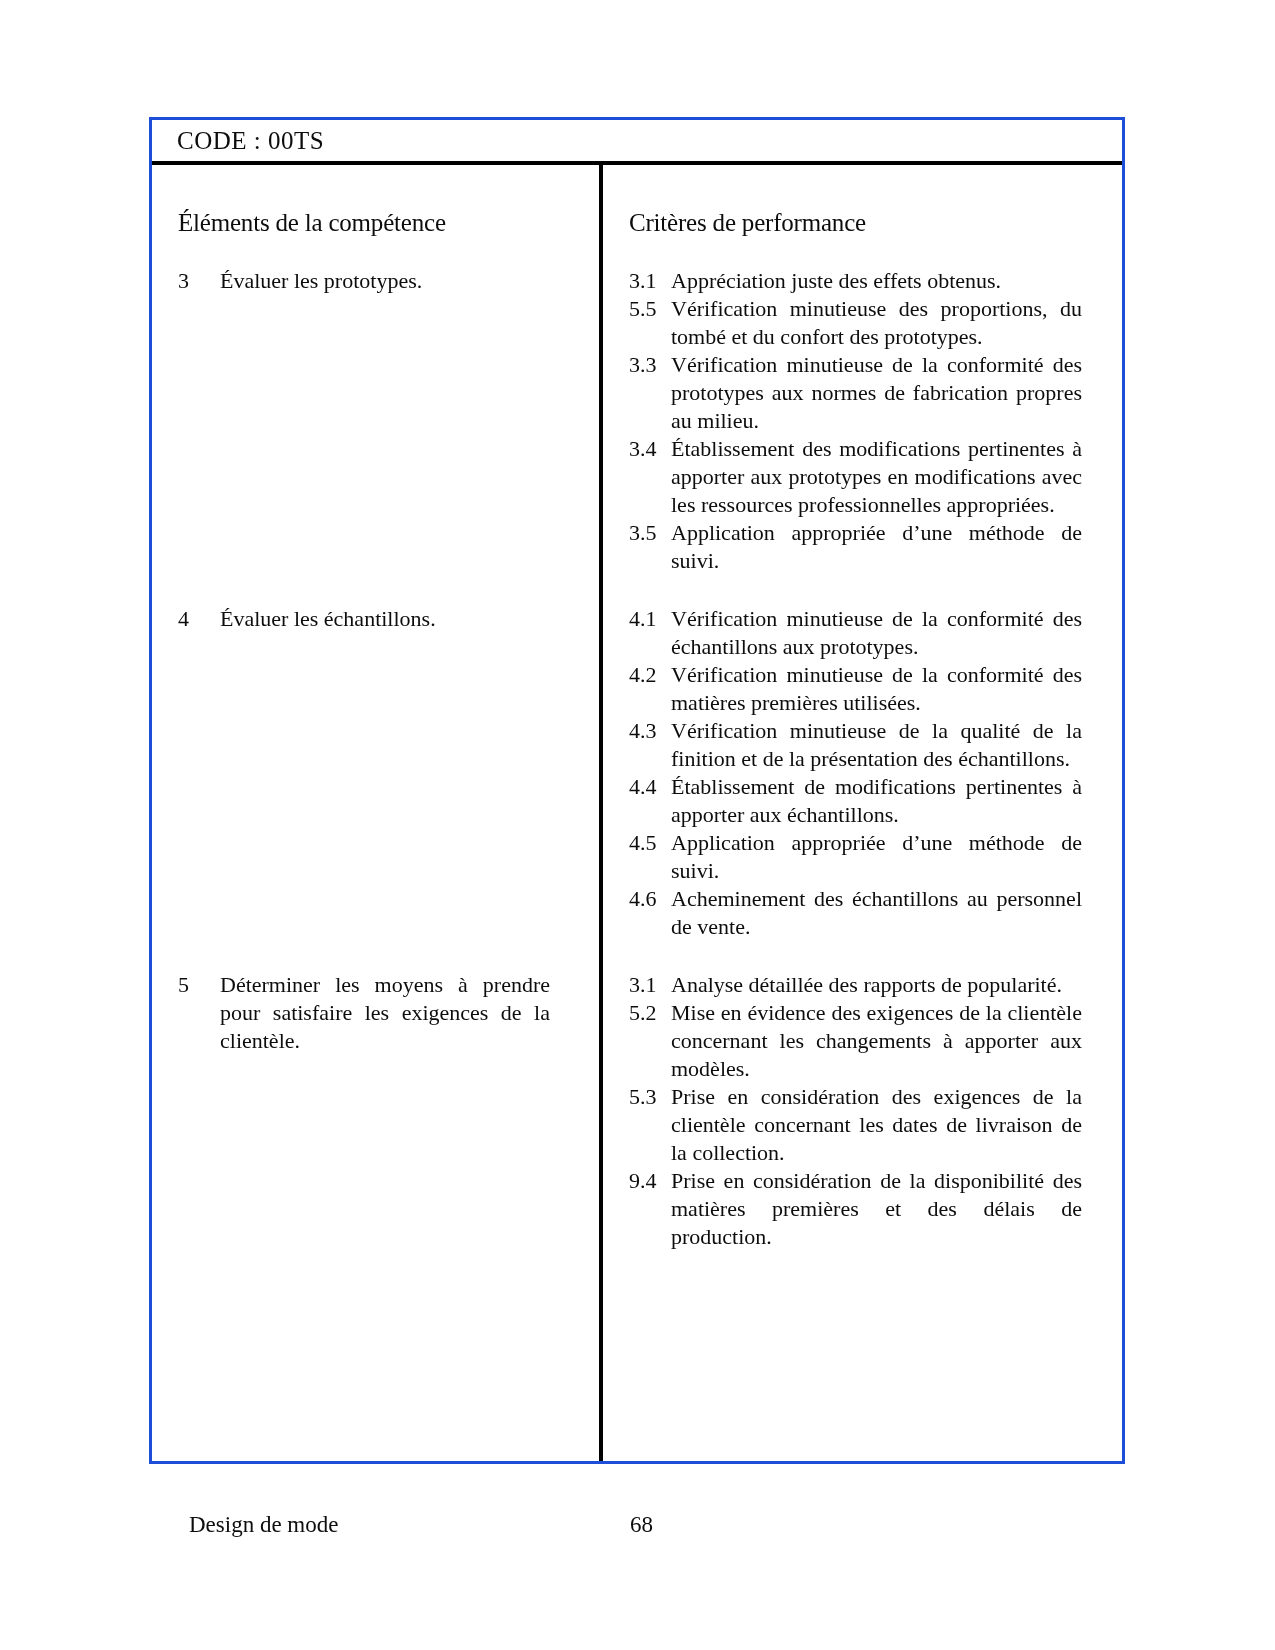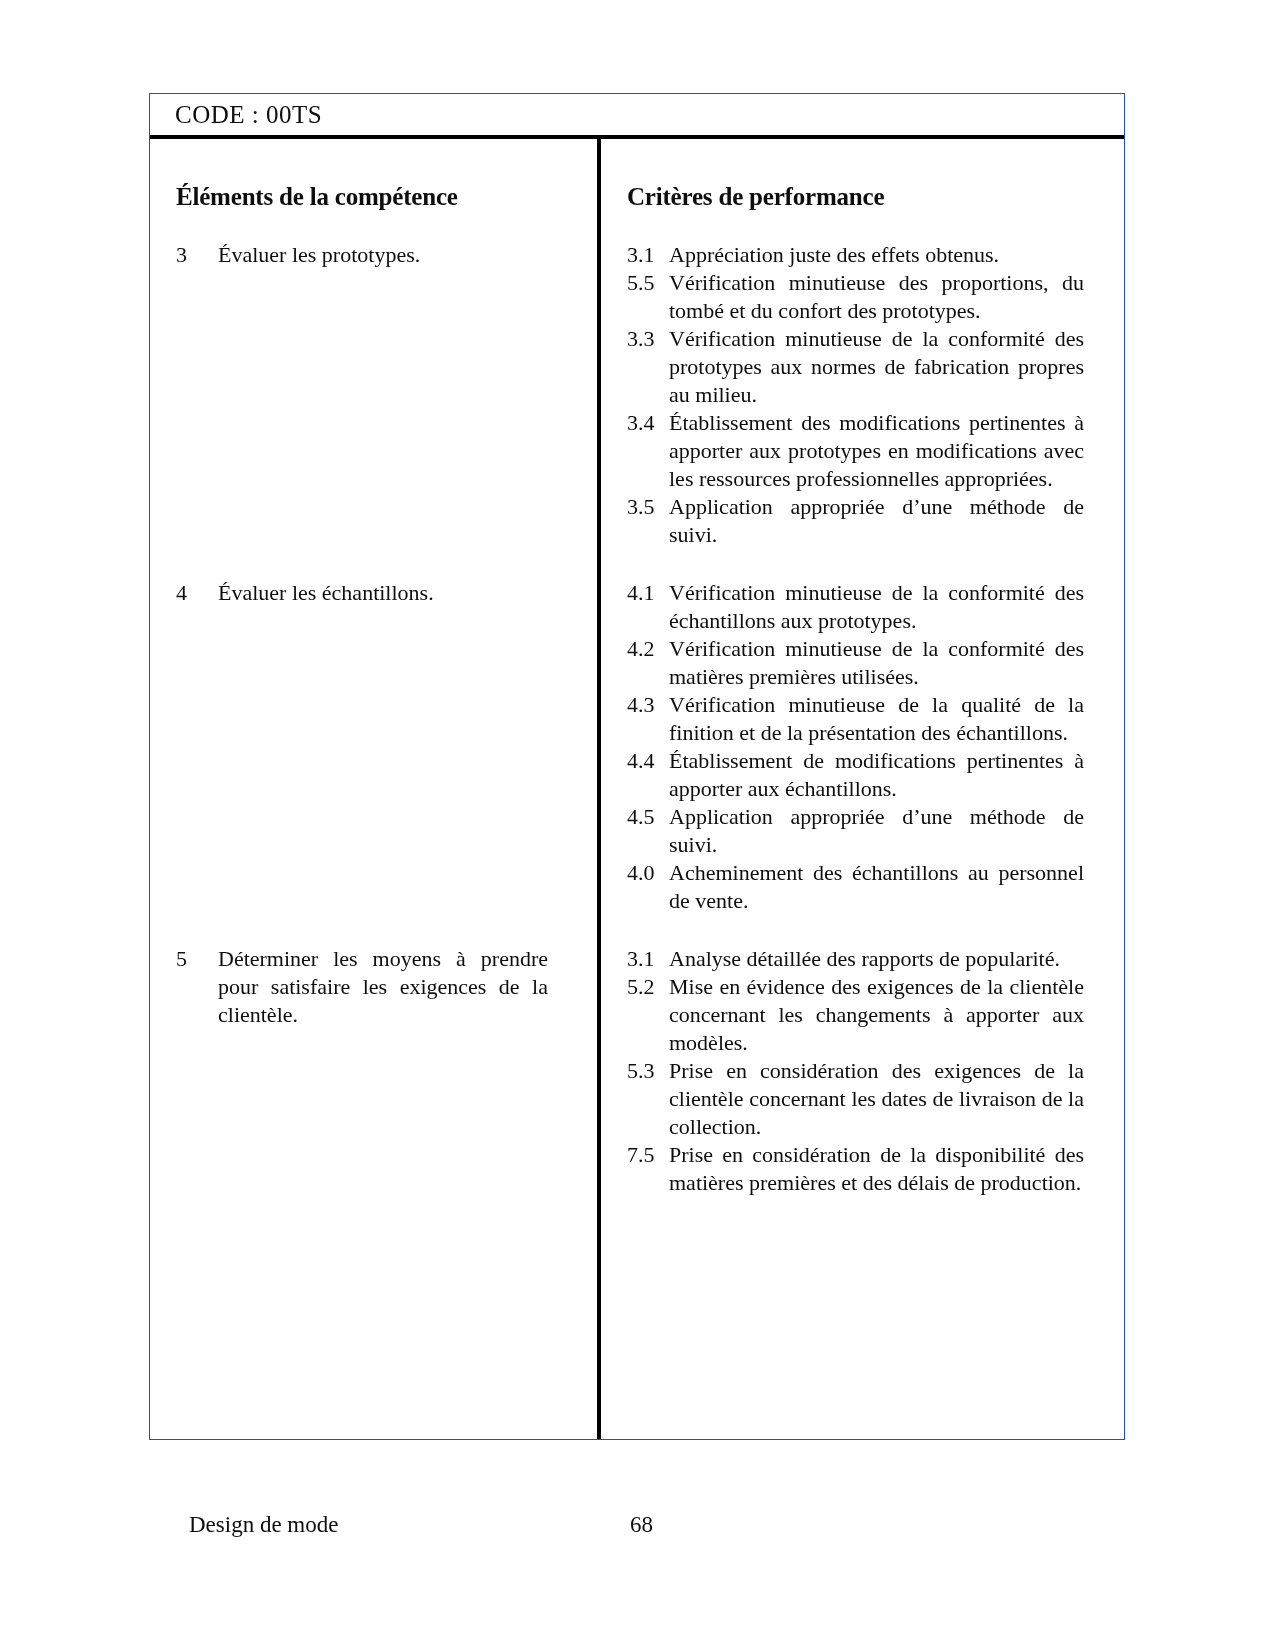--- a/index.html
+++ b/index.html
@@ -8,24 +8,24 @@
     width: 1275px;
     height: 1650px;
     background: #ffffff;
     font-family: "Liberation Serif", "DejaVu Serif", serif;
     color: #0d0d0d;
     overflow: hidden;
   }
   .doc-table {
     position: absolute;
     left: 149px;
-    top: 93px;
+    top: 117px;
     width: 976px;
     height: 1347px;
-    border: 1px solid #1d4ed8;
+    border: 3px solid #1d4ed8;
     box-sizing: border-box;
     background: #fff;
   }
   .code-row {
     height: 41px;
     border-bottom: 4px solid #000;
     display: flex;
     align-items: center;
     padding-left: 25px;
     font-size: 25px;
@@ -49,21 +49,21 @@
     box-sizing: border-box;
     padding: 0 53px 0 26px;
   }
   .cell-r {
     flex: 1;
     box-sizing: border-box;
     padding: 0 40px 0 26px;
   }
   .hdr-row { padding-top: 44px; }
   .col-head {
-    font-weight: bold;
+    font-weight: normal;
     font-size: 25px;
     letter-spacing: -0.2px;
   }
   .group { margin-top: 30px; }
   .item, .crit {
     display: flex;
     font-size: 22px;
     line-height: 28px;
   }
   .num {
@@ -164,21 +164,21 @@
           </div>
           <div class="crit">
             <span class="num">4.4</span>
             <span class="txt">Établissement de modifications pertinentes à apporter aux échantillons.</span>
           </div>
           <div class="crit">
             <span class="num">4.5</span>
             <span class="txt">Application appropriée d’une méthode de suivi.</span>
           </div>
           <div class="crit">
-            <span class="num">4.0</span>
+            <span class="num">4.6</span>
             <span class="txt">Acheminement des échantillons au personnel de vente.</span>
           </div>
         </div>
       </div>
 
       <div class="trow group">
         <div class="cell-l">
           <div class="item">
             <span class="num">5</span>
             <span class="txt">Déterminer les moyens à prendre pour satisfaire les exigences de la clientèle.</span>
@@ -191,21 +191,21 @@
           </div>
           <div class="crit">
             <span class="num">5.2</span>
             <span class="txt">Mise en évidence des exigences de la clientèle concernant les changements à apporter aux modèles.</span>
           </div>
           <div class="crit">
             <span class="num">5.3</span>
             <span class="txt">Prise en considération des exigences de la clientèle concernant les dates de livraison de la collection.</span>
           </div>
           <div class="crit">
-            <span class="num">7.5</span>
+            <span class="num">9.4</span>
             <span class="txt">Prise en considération de la disponibilité des matières premières et des délais de production.</span>
           </div>
         </div>
       </div>
 
     </div>
   </div>
 
   <span class="footer-title">Design de mode</span>
   <span class="footer-page">68</span>

